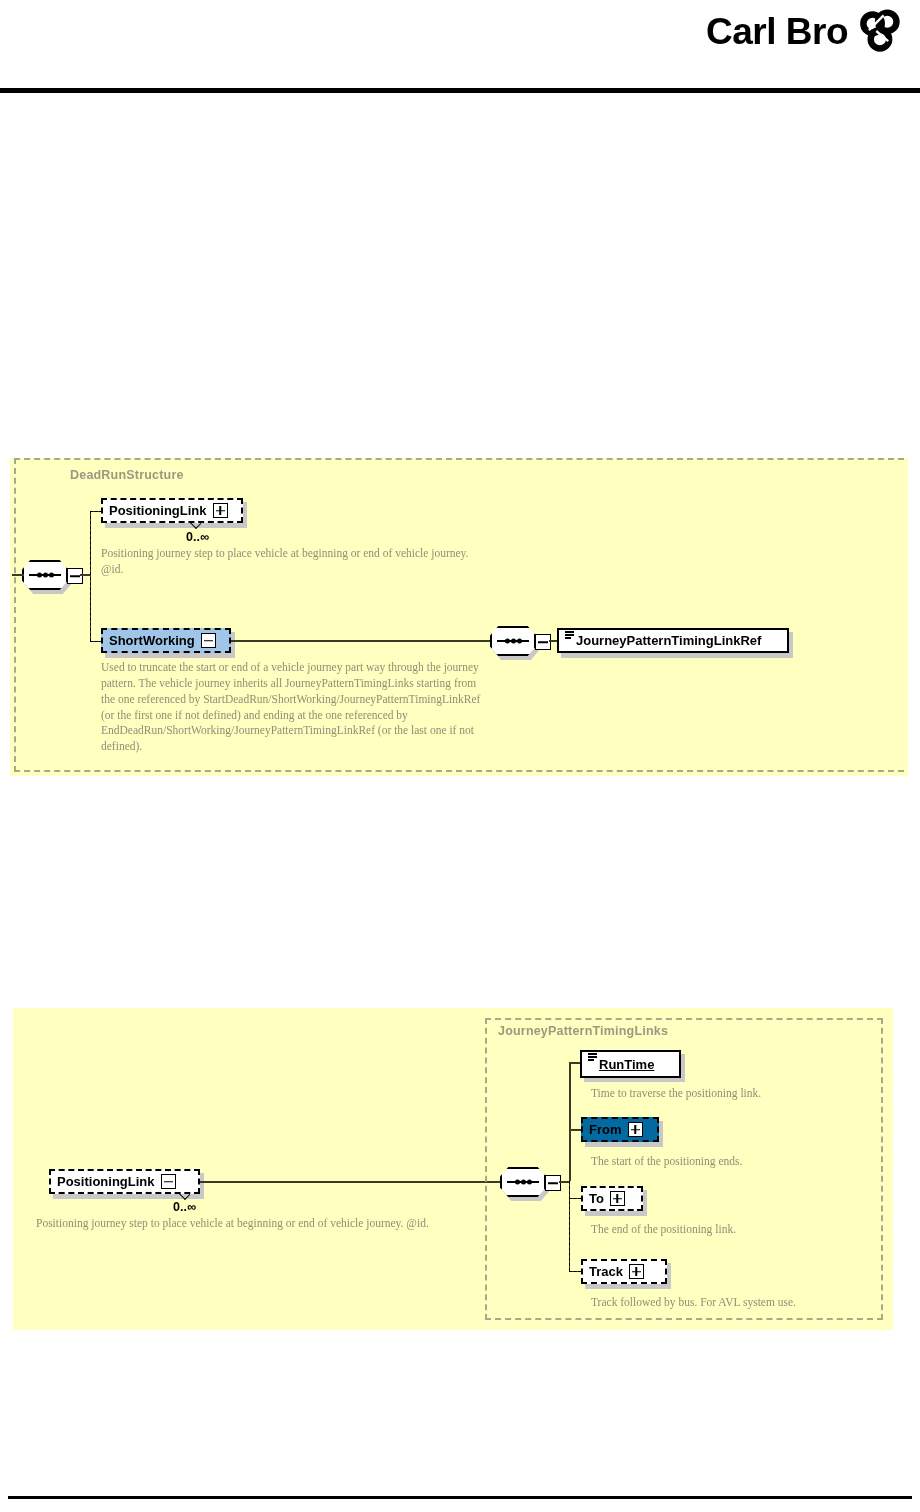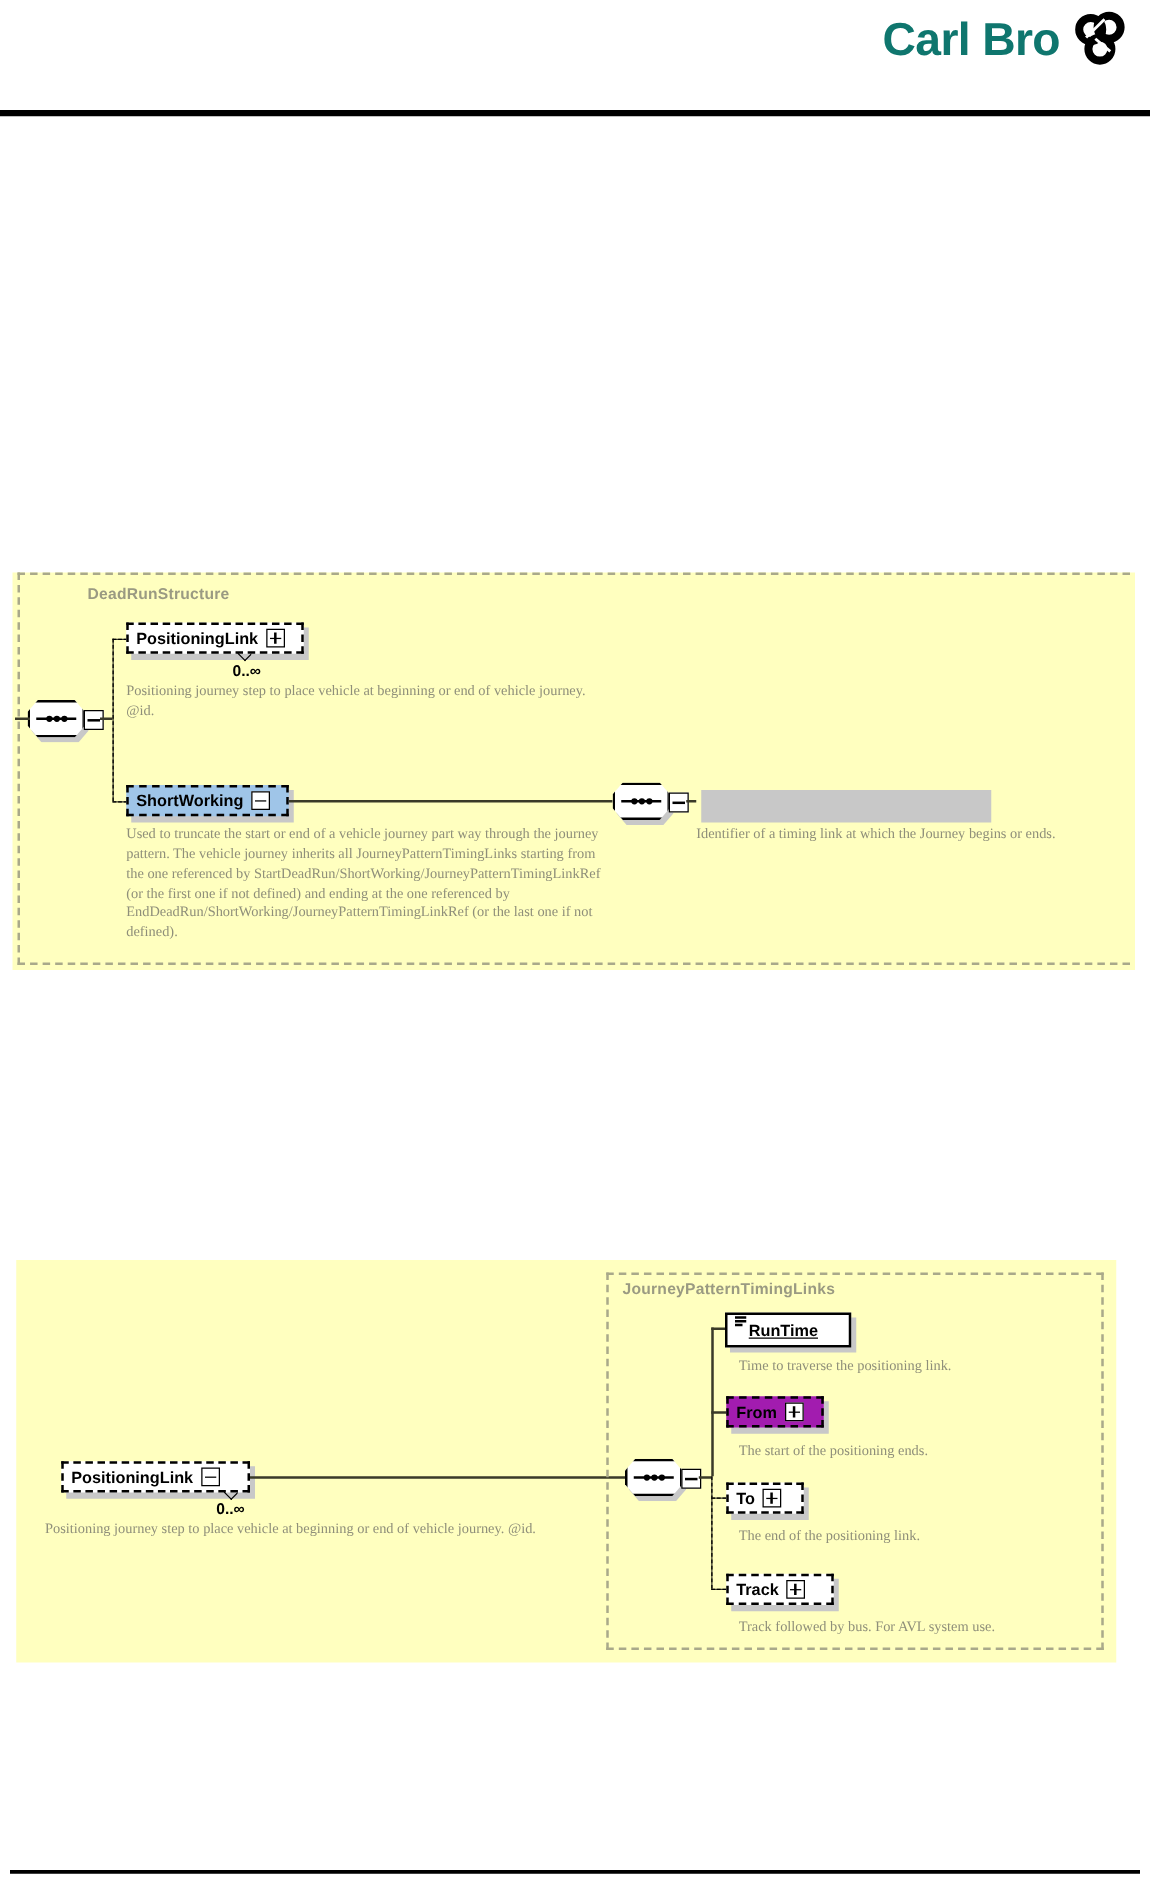--- a/index.html
+++ b/index.html
@@ -22,21 +22,21 @@
     right: 18px;
     display: flex;
     align-items: center;
     gap: 8px;
   }
   #header-logo .logo-text {
     font-family: "Liberation Sans", sans-serif;
     font-size: 37px;
     font-weight: 700;
     letter-spacing: -0.5px;
-    color: #0f766e;
+    color: #000000;
     line-height: 1;
     text-align: center;
   }
   #header-logo .logo-mark {
     width: 46px;
     height: 46px;
     display: block;
   }
   #header-rule {
     position: absolute;
@@ -84,21 +84,21 @@
     font-size: 13px;
     font-weight: 700;
     color: #000000;
     white-space: nowrap;
     background: #ffffff;
   }
   .node .node-label { line-height: 1; }
   .node.solid   { border: 2px solid #000000; }
   .node.dashed  { border: 2px dashed #000000; align-items: center; }
   .node.blue    { background: #9fc5e8; }
-  .node.grey    { background: #a21caf; }
+  .node.grey    { background: #0369a1; }
   .node-shadow {
     position: absolute;
     background: #c8c8c8;
     z-index: 0;
   }
 
   
   .xbox {
     width: 13px;
     height: 13px;
@@ -300,21 +300,28 @@
     <div class="oct"></div>
     <div class="dots"></div>
     <div class="dot" style="left:15px;"></div>
     <div class="dot" style="left:21px;"></div>
     <div class="dot" style="left:27px;"></div>
   </div>
   <div class="seq-ctl" style="left:525px; top:176px;"></div>
   <div class="wire h" style="left:539px; top:182px; width:8px;"></div>
 
   <div class="node-shadow" style="left:551px; top:174px; width:232px; height:26px;"></div>
-  <div class="doc" style="left:547px; top:202px; width:360px;">Identifier of a timing link at which the Journey begins or ends.</div>
+  <div class="node solid" style="left:547px; top:170px; width:232px;">
+    <span class="type-glyph">
+        <i></i>
+        <i></i>
+        <i></i>
+      </span>
+    <span class="node-label">JourneyPatternTimingLinkRef</span>
+  </div>
 </div>
 
 <div class="diagram" style="left:13px; top:1008px; width:880px; height:322px;">
 
   <div class="node-shadow" style="left:40px; top:165px; width:151px; height:26px;"></div>
   <div class="node dashed" style="left:36px; top:161px; width:151px;">
     <span class="node-label">PositioningLink</span>
     <span class="xbox"></span>
   </div>
   <div class="chev" style="left:166px; top:185px;"></div>

